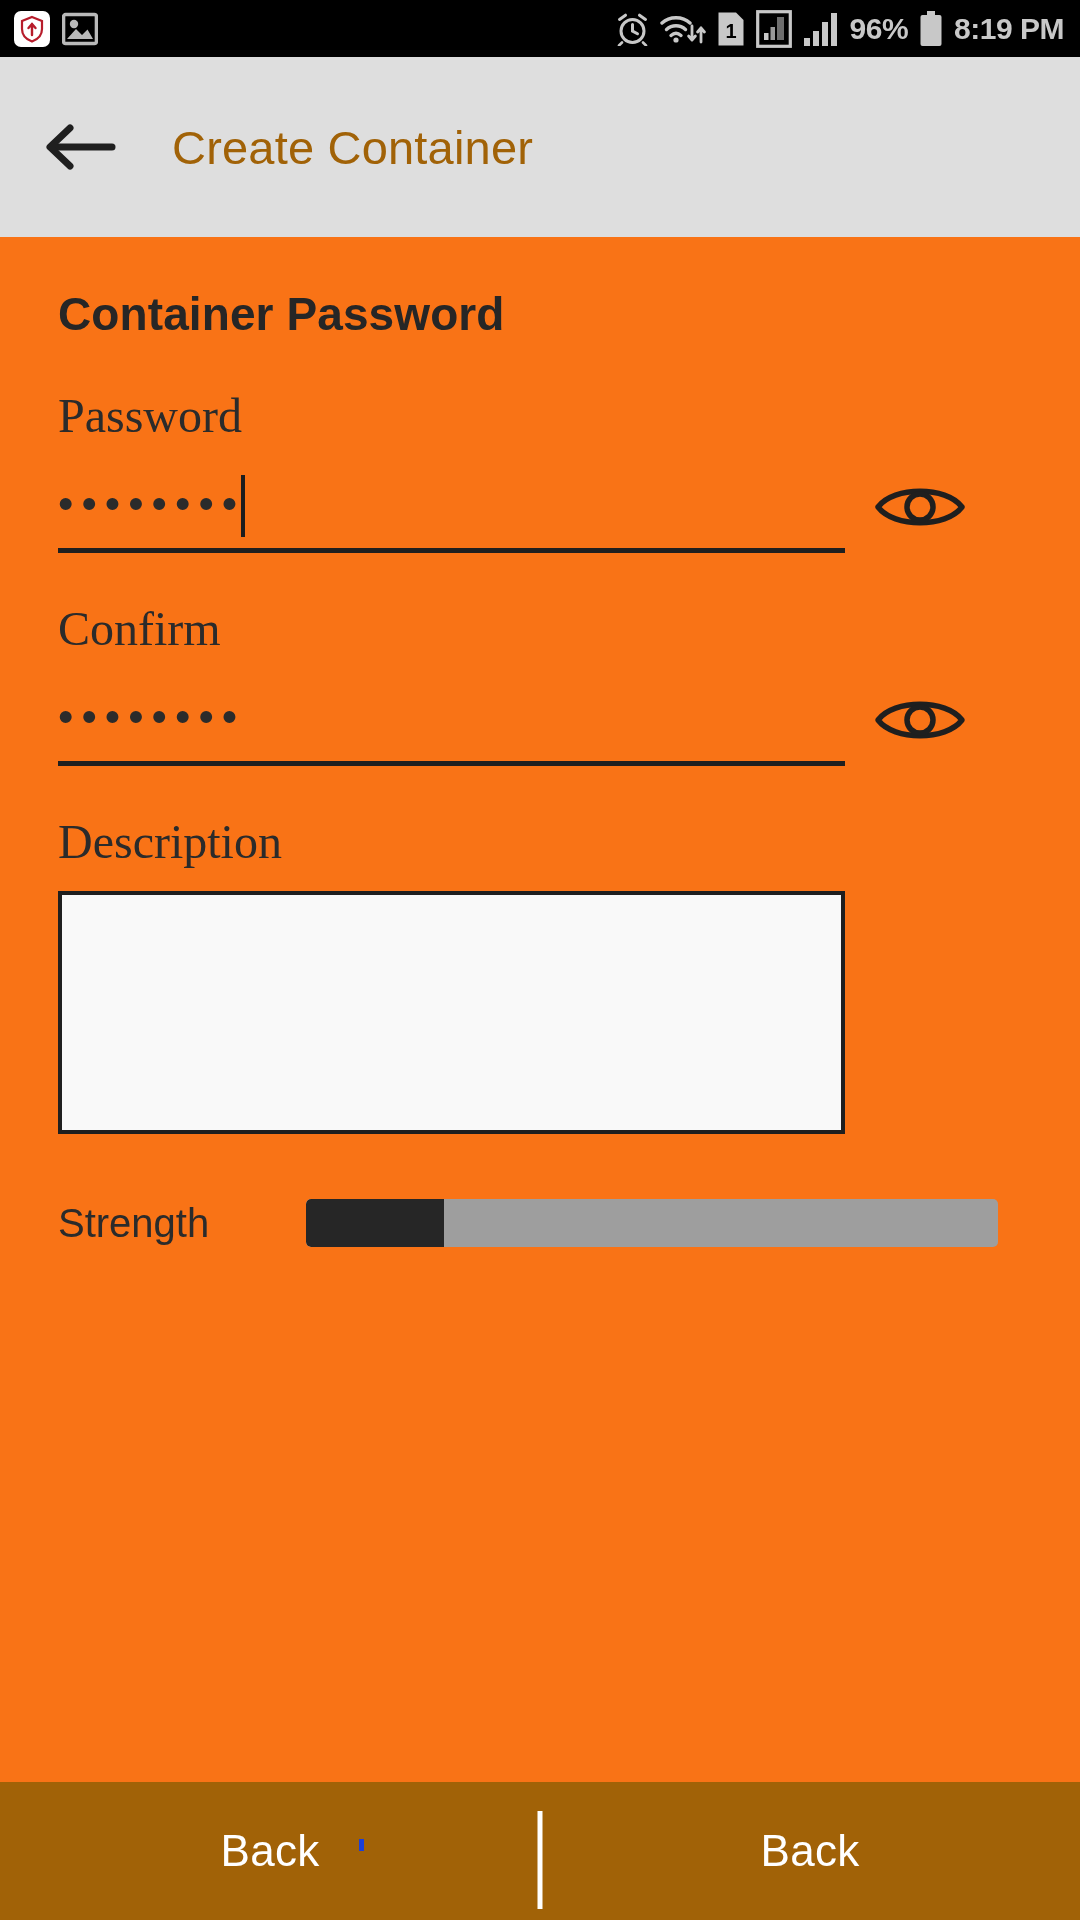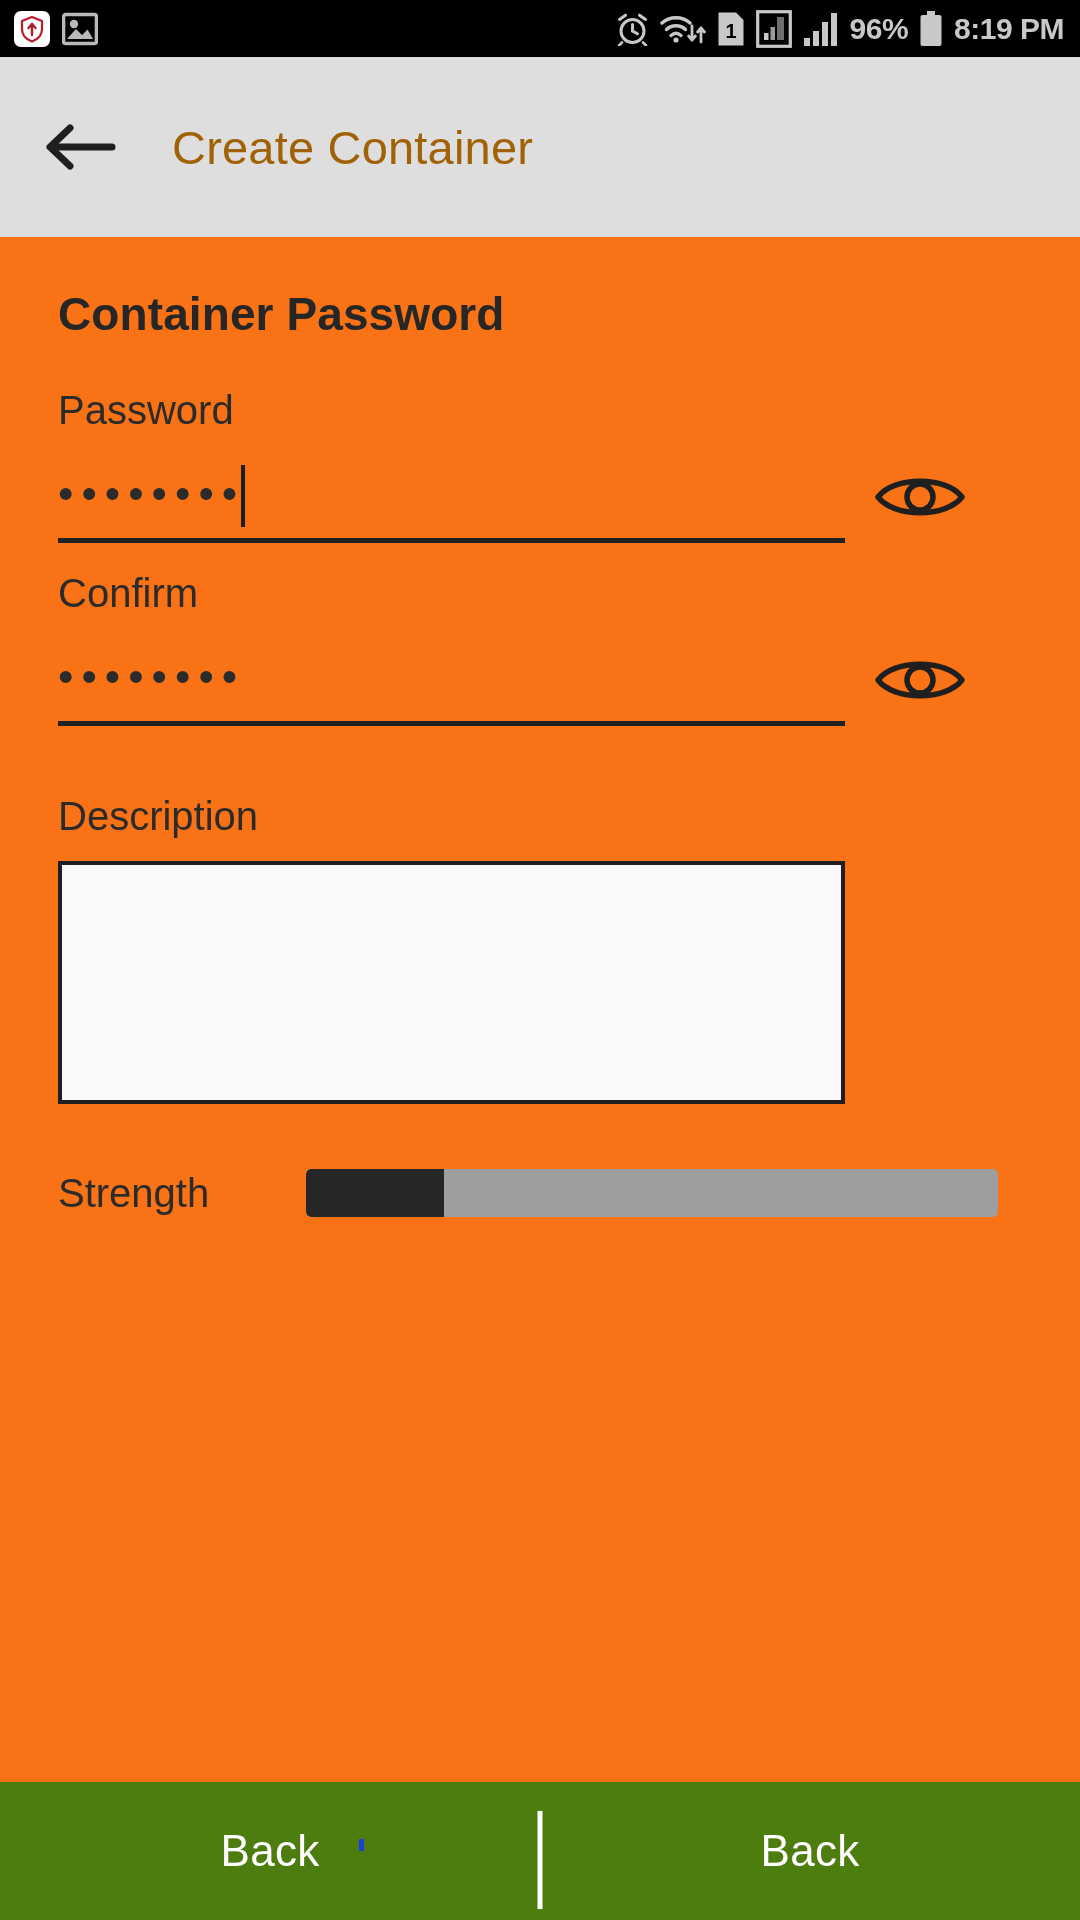--- a/index.html
+++ b/index.html
@@ -94,29 +94,30 @@
 
   #section-title {
     margin-top: 50px;
     font-size: 46px;
     font-weight: bold;
     color: #262626;
     letter-spacing: 0.1px;
   }
 
   .field-label {
-    font-size: 40px;
+    font-size: 48px;
     color: #2b2b2b;
     font-weight: 400;
+    font-family: Liberation Serif, serif;
   }
 
   
   .pw-row { position: relative; }
   #password-field-group { margin-top: 47px; }
-  #confirm-field-group  { margin-top: 28px; }
+  #confirm-field-group  { margin-top: 48px; }
 
   .pw-input-line {
     position: relative;
     height: 88px;
     margin-top: 22px;
     border-bottom: 5px solid #1f1f1f;
     width: 787px;
     display: flex;
     align-items: center;
   }
@@ -140,21 +141,21 @@
     position: absolute;
     right: -128px;
     top: 50%;
     transform: translateY(-50%);
     width: 106px; height: 72px;
     display: flex; align-items: center; justify-content: center;
     background: none; border: none; cursor: pointer;
   }
 
   
-  #description-group { margin-top: 68px; }
+  #description-group { margin-top: 48px; }
   #description-textarea {
     margin-top: 22px;
     width: 787px;
     height: 243px;
     background: #f9f9f9;
     border: 4px solid #1f1f1f;
     resize: none;
     font-family: "Liberation Sans", sans-serif;
     font-size: 36px;
     color: #2b2b2b;
@@ -189,21 +190,21 @@
     position: absolute;
     left: 0; top: 0; bottom: 0;
     background: #262626;
     border-radius: 5px 0 0 5px;
   }
 
   
   #bottom-bar {
     flex: 0 0 138px;
     height: 138px;
-    background: #4d7c0f;
+    background: #a16207;
     display: flex;
     align-items: stretch;
     position: relative;
   }
   .bottom-btn {
     flex: 1 1 50%;
     display: flex;
     align-items: center;
     justify-content: center;
     color: #ffffff;

